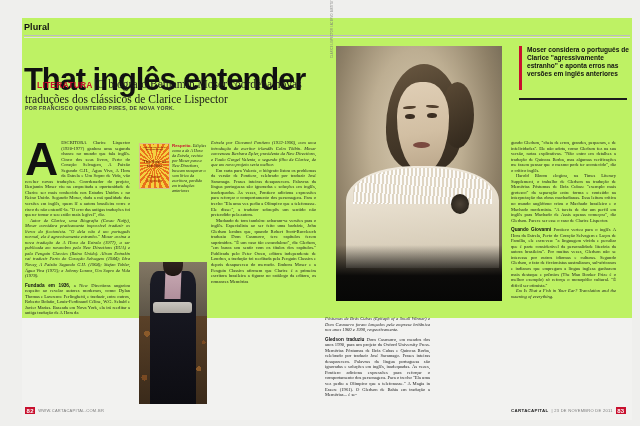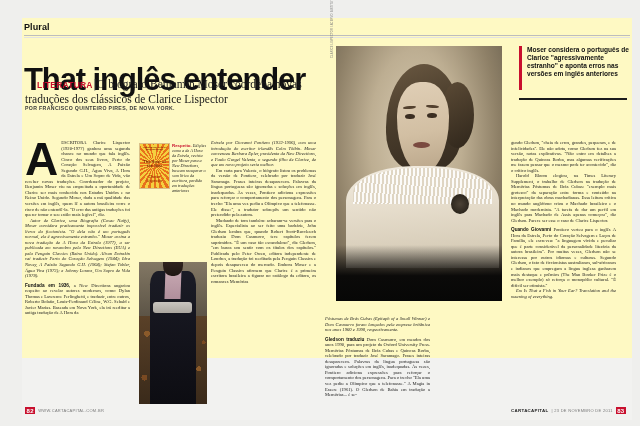--- a/index.html
+++ b/index.html
@@ -4,22 +4,22 @@
 <style>
   html,body{margin:0;padding:0;}
   body{
     width:640px;height:426px;
     background:#f2f2f0;
     font-family:"Liberation Serif", serif;
     overflow:hidden;
     position:relative;
   }
   .page{
-    position:absolute;left:0;top:0;width:640px;height:358px;
-    background:#fef9c3;
+    position:absolute;left:0;top:0;width:640px;height:318px;
+    background:#bef264;
   }
   
   .gutter-top{position:absolute;left:0;top:0;width:640px;height:18px;background:#efefed;}
   .gutter-bottom{position:absolute;left:0;top:420px;width:640px;height:6px;background:#efefed;}
   .gutter-left{position:absolute;left:0;top:0;width:22px;height:426px;background:#efefed;}
   .gutter-right{position:absolute;left:632px;top:0;width:8px;height:426px;background:#efefed;}
 
   
   .section-header{
     position:absolute;left:24px;top:22px;width:606px;

